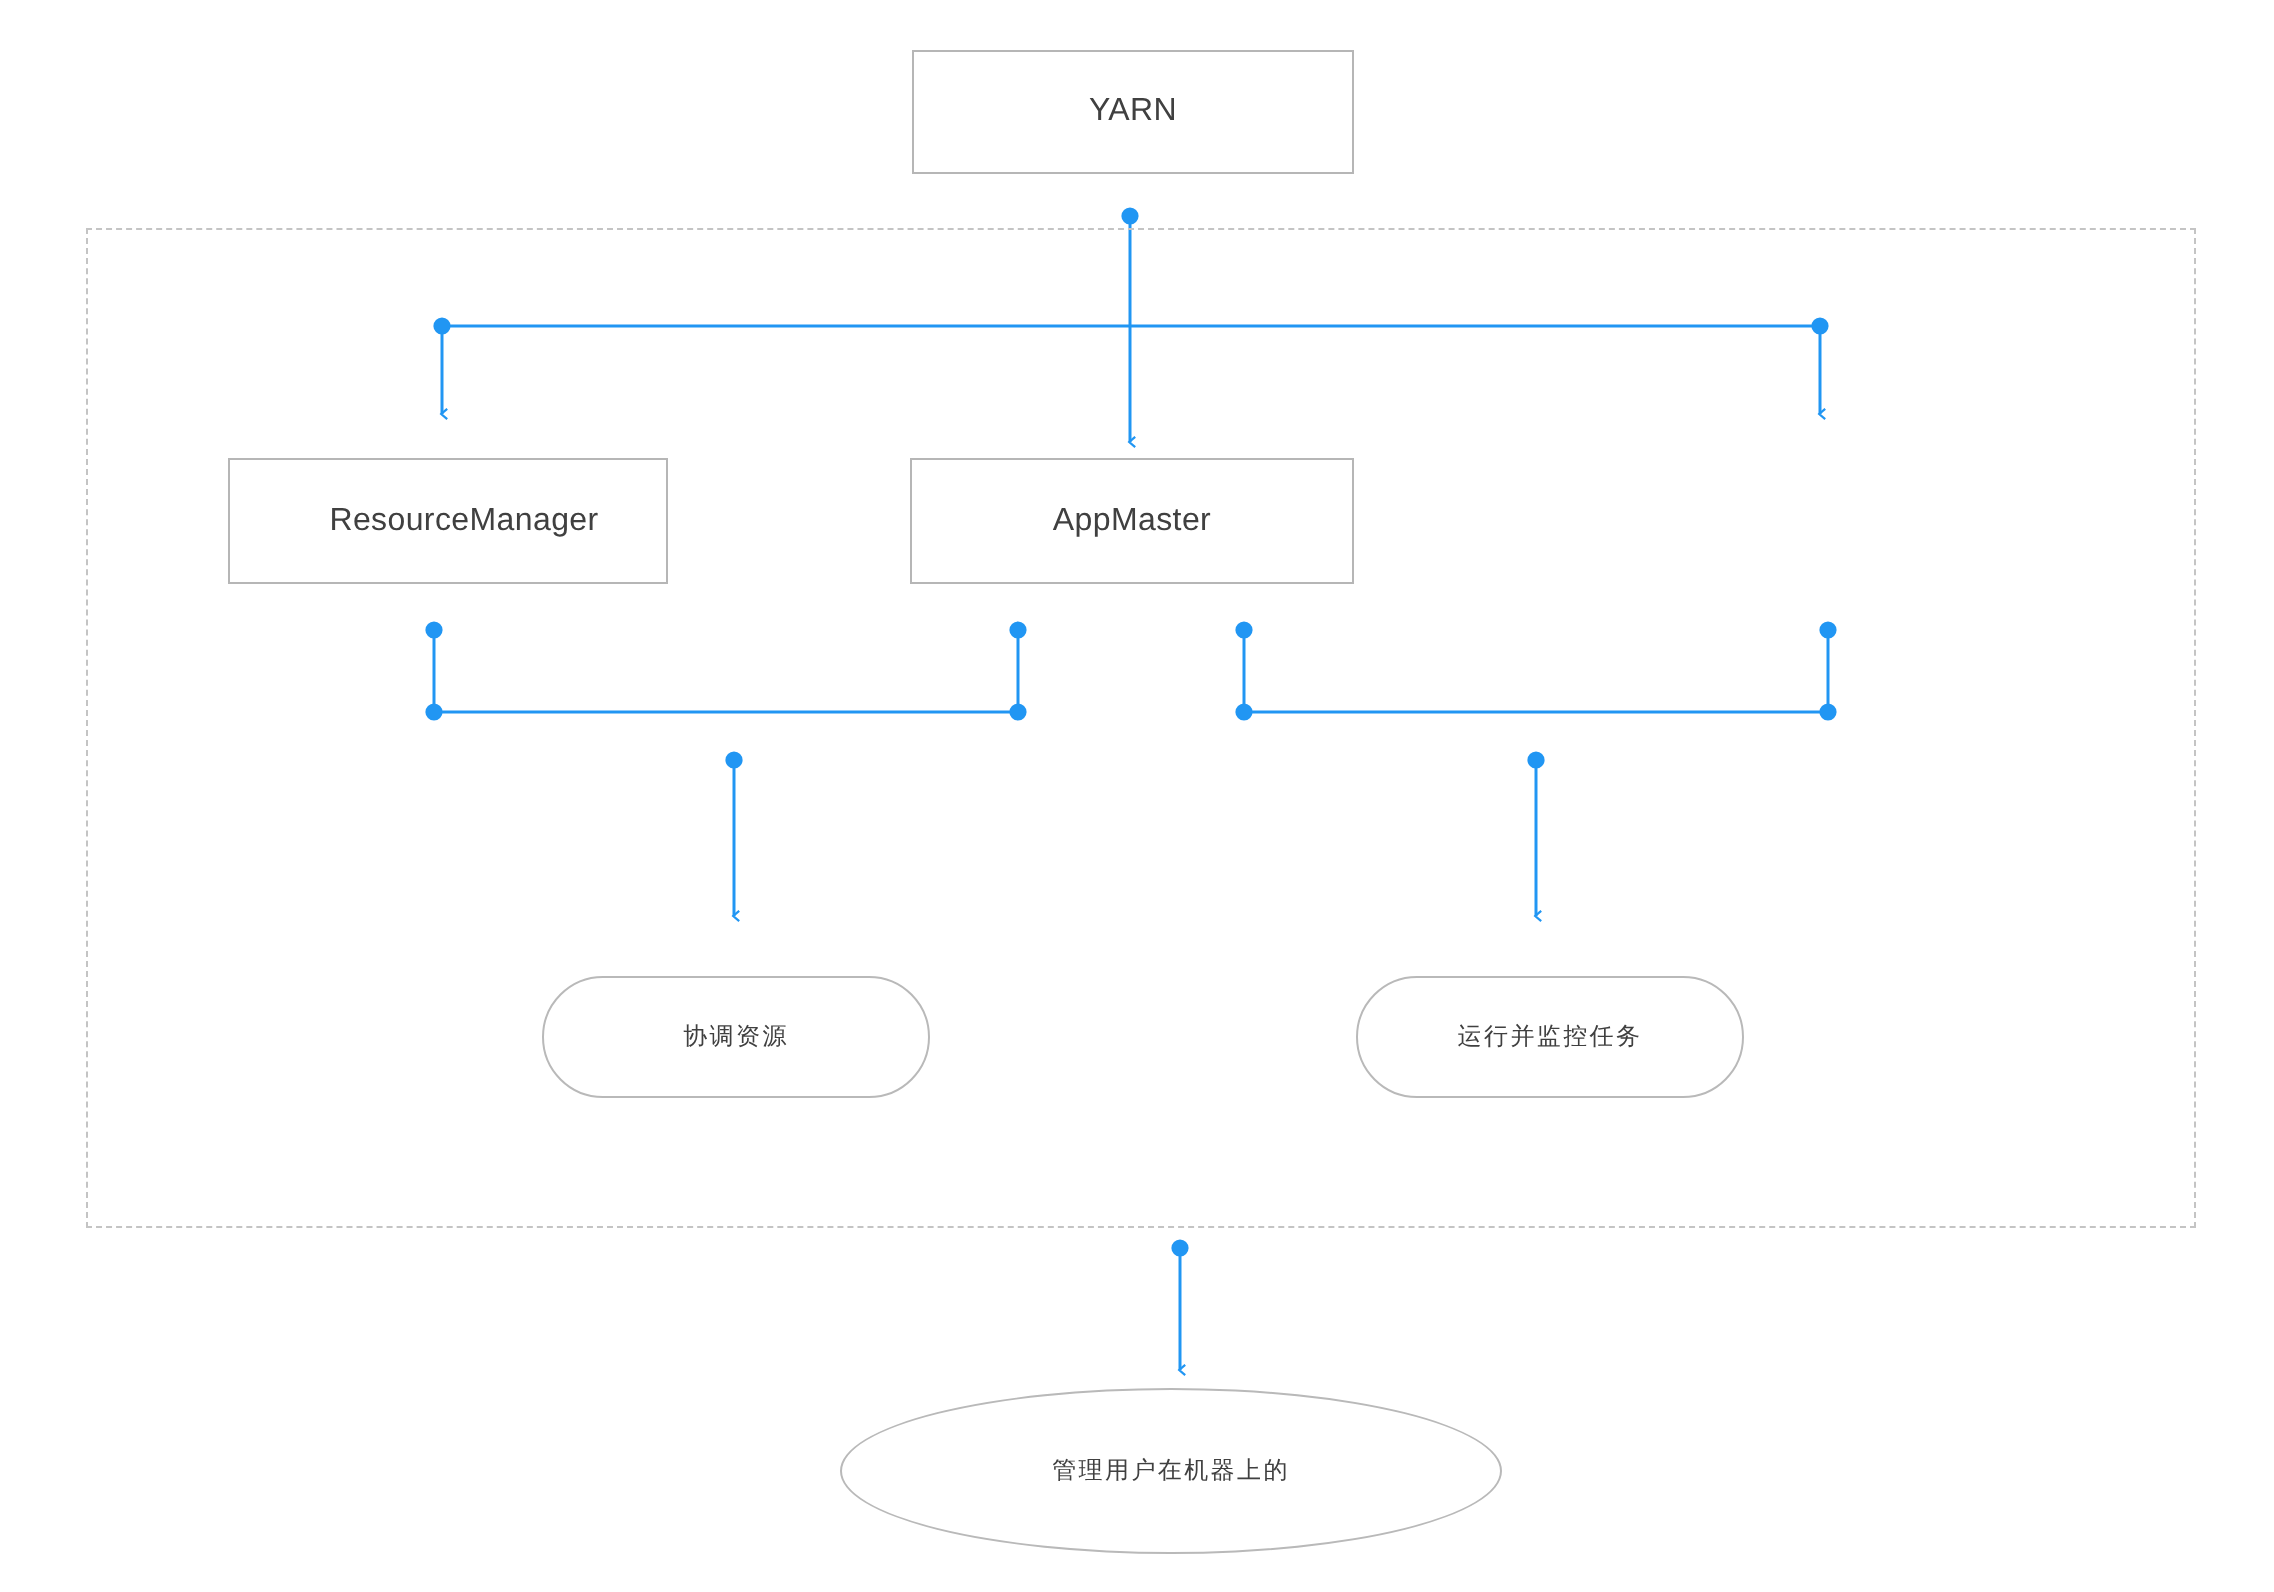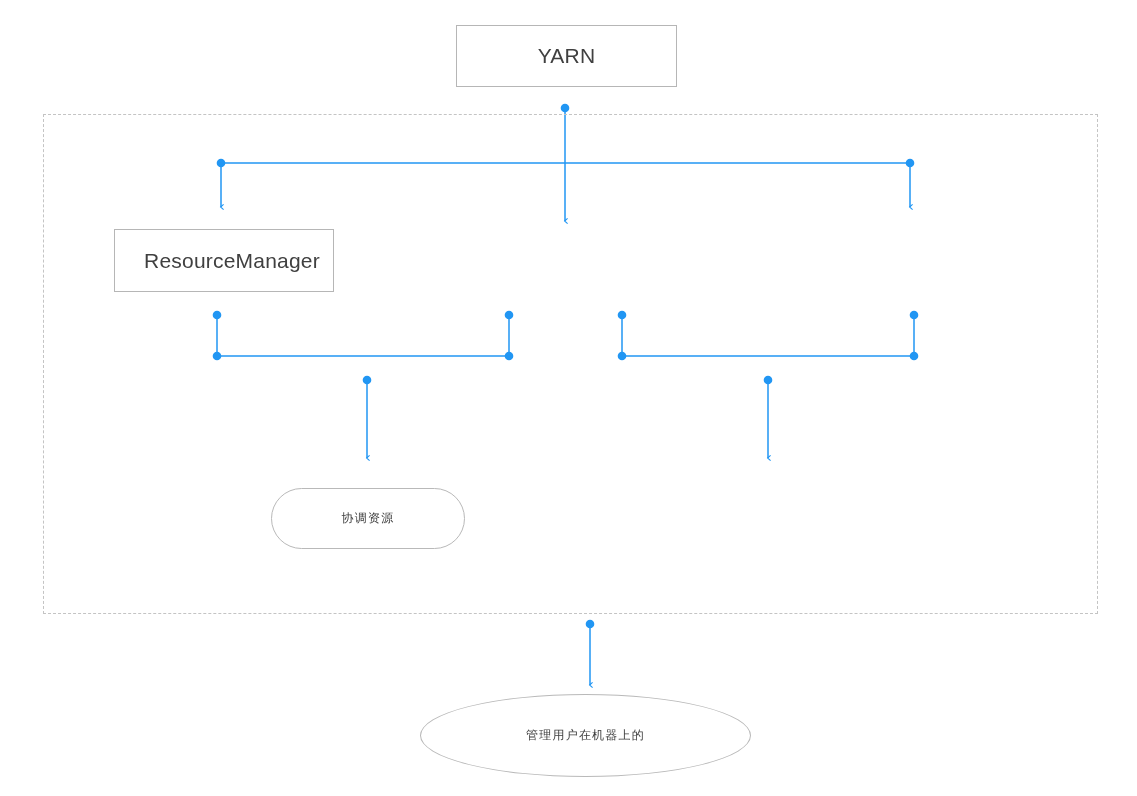--- a/index.html
+++ b/index.html
@@ -44,21 +44,21 @@
   }
   .node.pill {
     border-radius: 34px;
     border-color: #b9b9b9;
   }
   .node.ellipse {
     border-radius: 50% / 50%;
     border-color: #b9b9b9;
   }
   .label-en {
-    font-size: 21px;
+    font-size: 16px;
     letter-spacing: 0.2px;
   }
   .label-cn {
     font-size: 12px;
     letter-spacing: 1.2px;
   }
   .group-box {
     position: absolute;
     box-sizing: border-box;
     border: 1px dashed #c4c4c4;
@@ -129,24 +129,30 @@
   <div class="group-box" style="left:43px; top:114px; width:1055px; height:500px;"></div>
 
   <div class="node rect" style="left:456px; top:25px; width:221px; height:62px;">
     <span class="label-en">YARN</span>
   </div>
 
   <div class="node rect" style="left:114px; top:229px; width:220px; height:63px;padding-left:16px;">
     <span class="label-en">ResourceManager</span>
   </div>
 
+  <div class="node rect" style="left:455px; top:229px; width:222px; height:63px;">
+    <span class="label-en">AppMaster</span>
+  </div>
 
 
   <div class="node pill" style="left:271px; top:488px; width:194px; height:61px;">
     <span class="label-cn">协调资源</span>
   </div>
 
+  <div class="node pill" style="left:678px; top:488px; width:194px; height:61px;">
+    <span class="label-cn">运行并监控任务</span>
+  </div>
 
   <div class="node ellipse" style="left:420px; top:694px; width:331px; height:83px; flex-direction:row;">
     <span class="label-cn">管理用户在机器上的</span>
   </div>
 
 </div>
 
 </body></html>

